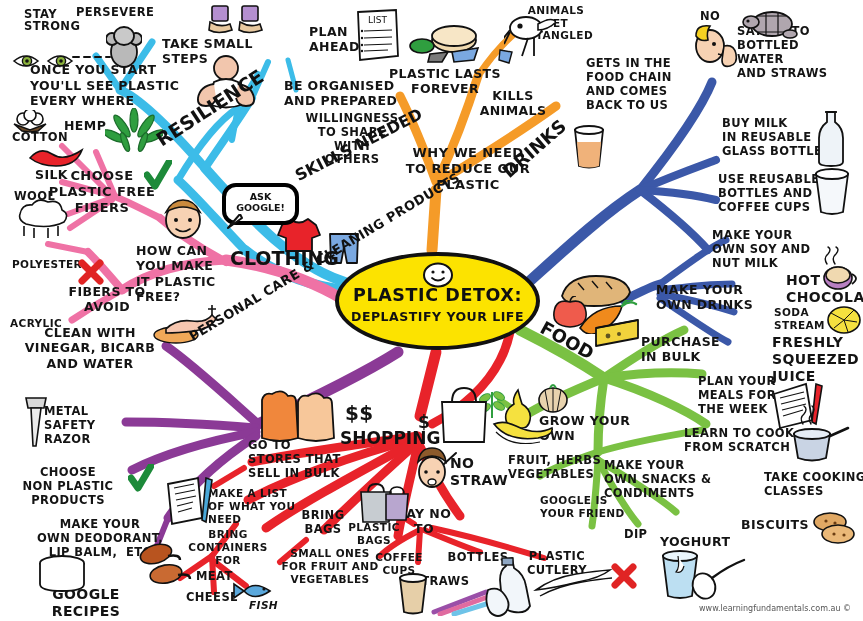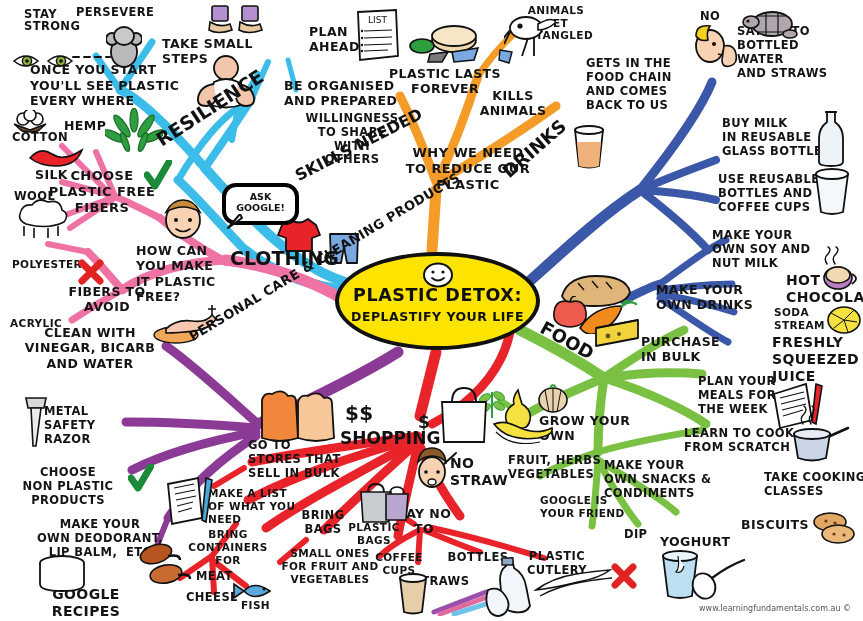--- a/index.html
+++ b/index.html
@@ -252,21 +252,21 @@
   <div class="lbl c s11" style="left:323px;top:508px;line-height:1.22;">BRING
 BAGS</div>
   <div class="lbl c s10" style="left:330px;top:547px;line-height:1.22;">SMALL ONES
 FOR FRUIT AND
 VEGETABLES</div>
   <div class="lbl c s10" style="left:228px;top:528px;line-height:1.22;">BRING
 CONTAINERS
 FOR</div>
   <div class="lbl l s11" style="left:196px;top:570px;">MEAT</div>
   <div class="lbl l s11" style="left:186px;top:591px;">CHEESE</div>
-  <div class="lbl l s10" style="left:241px;top:600px;">FISH</div>
+  <div class="lbl l s10" style="left:249px;top:600px;font-style:italic;">FISH</div>
   <div class="lbl l s9" style="left:450px;top:455px;line-height:1.2;">NO
 STRAW</div>
   <div class="lbl c s12" style="left:424px;top:506px;line-height:1.22;">SAY NO
 TO</div>
   <div class="lbl c s10" style="left:374px;top:521px;line-height:1.22;">PLASTIC
 BAGS</div>
   <div class="lbl c s10" style="left:399px;top:551px;line-height:1.22;">COFFEE
 CUPS</div>
   <div class="lbl c s11" style="left:441px;top:575px;">STRAWS</div>
   <div class="lbl c s11" style="left:478px;top:551px;">BOTTLES</div>

